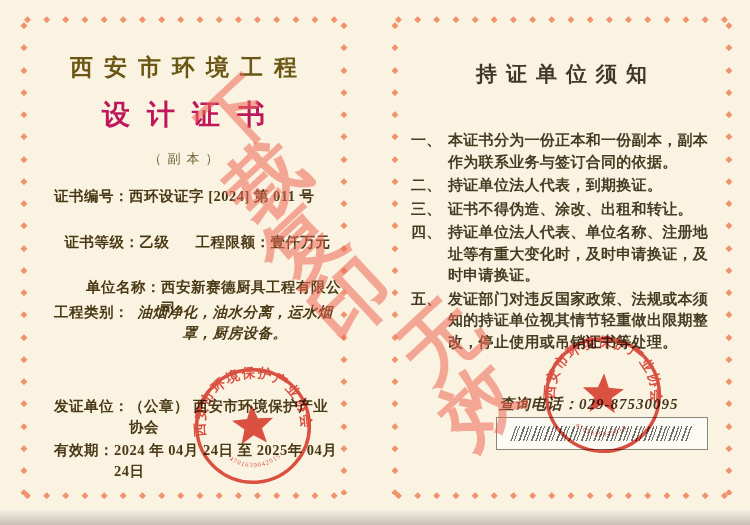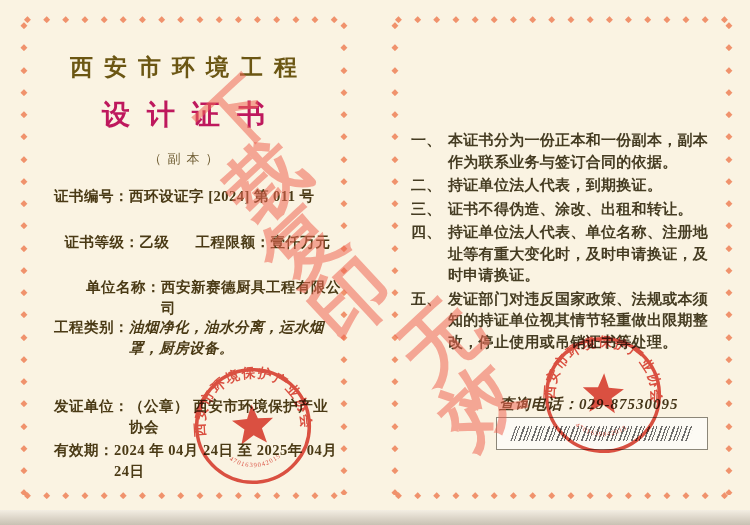--- a/index.html
+++ b/index.html
@@ -33,21 +33,21 @@
   .cert-subtitle{position:absolute;top:136px;left:0;right:0;text-align:center;
     font-size:13px;letter-spacing:6px;padding-left:6px;color:#6f5d33;font-family:Liberation Serif, serif;}
 
   .frow{position:absolute;left:36px;right:8px;display:flex;
     font-size:14.5px;font-weight:600;letter-spacing:.5px;color:#4a3a15;line-height:21px;}
   .frow .lbl{flex:none;}
   .row-certno{top:172px;}
   .row-grade{top:218px;justify-content:center;}
   .row-grade .gap{width:26px;flex:none;}
   .row-company{top:263px;margin-left:32px;}
-  .row-category{top:303px;}
+  .row-category{top:288px;text-align:center;}
   .row-category .val{width:234px;font-style:italic;}
   .row-issuer{top:382px;}
   .row-validity{top:426px;}
 
   
   .notice-title{position:absolute;top:46px;left:0;right:0;text-align:center;
     font-size:21px;font-weight:bold;letter-spacing:9px;padding-left:9px;color:#3f3828;}
   .notices{position:absolute;top:116px;left:22px;right:14px;color:#453c22;
     font-size:15px;font-weight:600;line-height:21.5px;letter-spacing:.3px;}
   .notice{display:flex;margin-bottom:2px;}
@@ -143,20 +143,21 @@
       </text>
     </svg>
   </div>
 
   <div class="page page-right">
     <div class="orn orn-h orn-top"></div>
     <div class="orn orn-h orn-bottom"></div>
     <div class="orn orn-v orn-left"></div>
     <div class="orn orn-v orn-right"></div>
 
+    <div class="notice-title">持证单位须知</div>
 
     <div class="notices">
       <div class="notice">
         <span class="num">一、</span>
         <span class="txt">本证书分为一份正本和一份副本，副本作为联系业务与签订合同的依据。</span>
       </div>
       <div class="notice">
         <span class="num">二、</span>
         <span class="txt">持证单位法人代表，到期换证。</span>
       </div>

